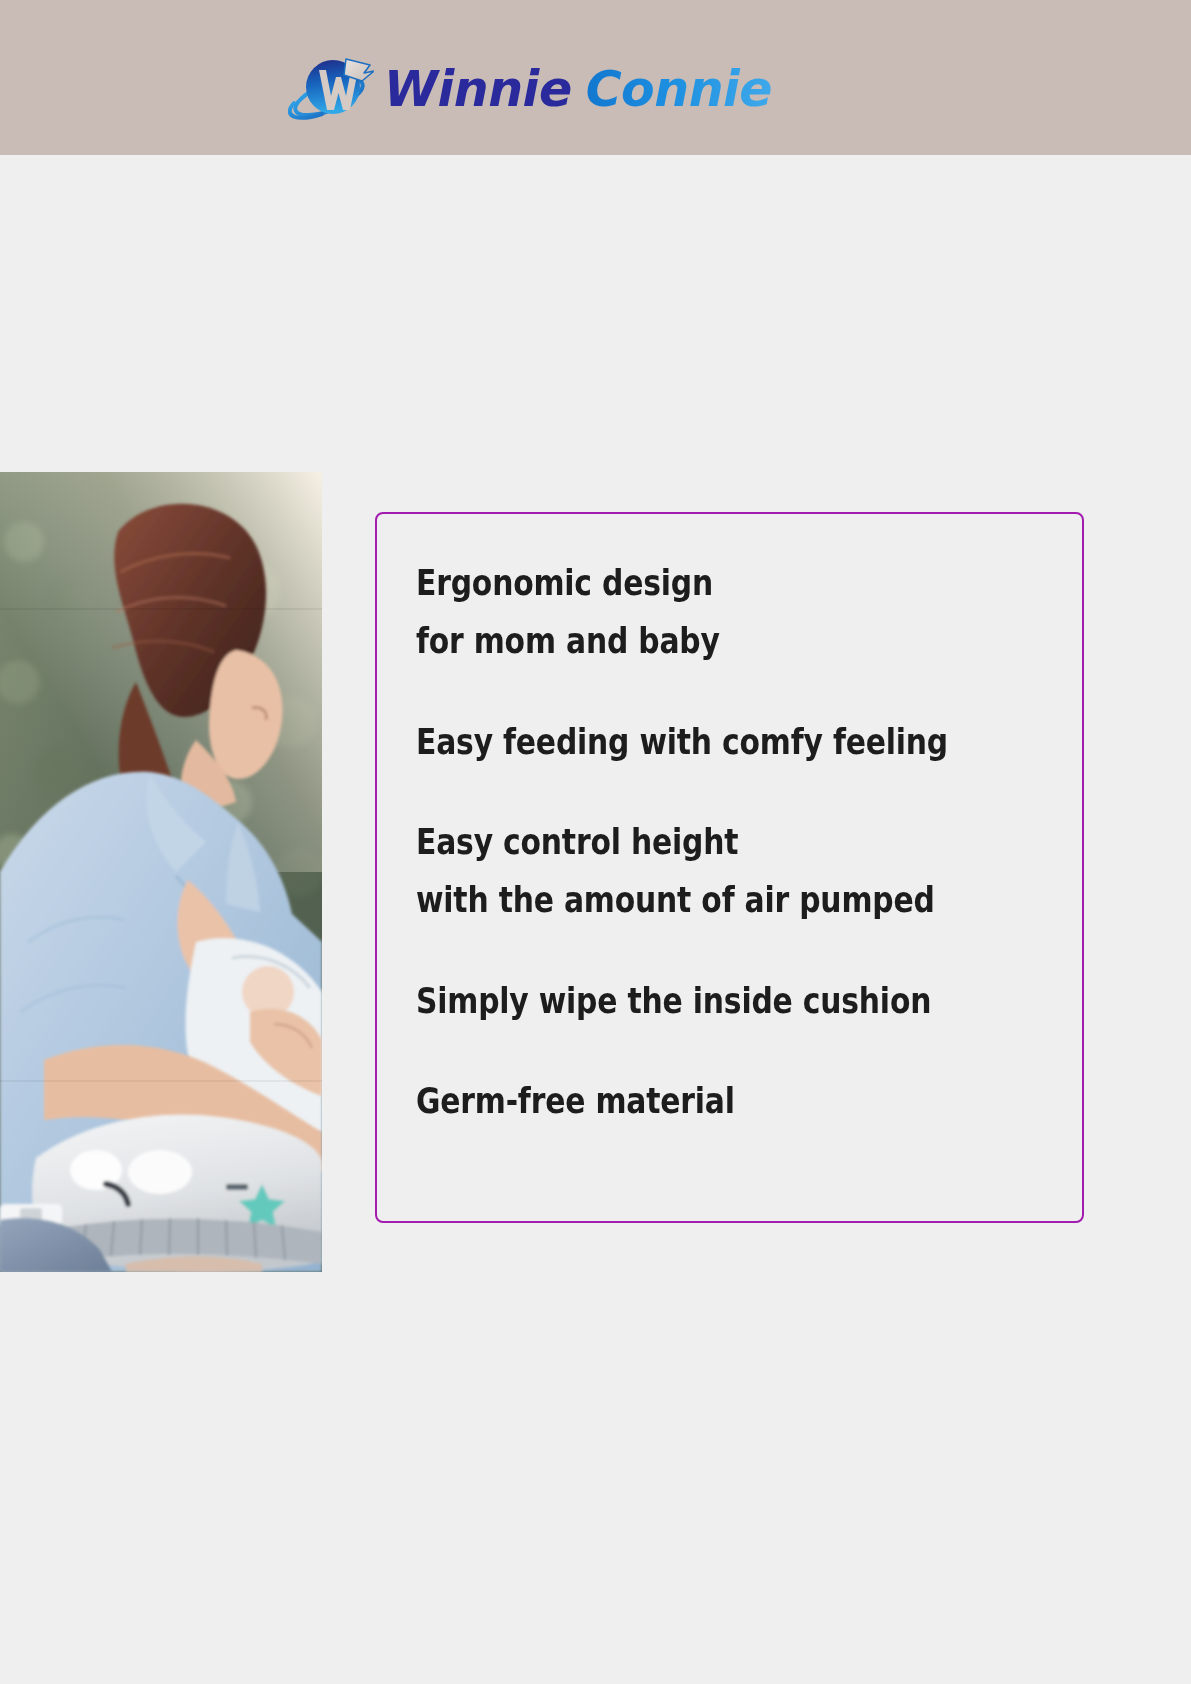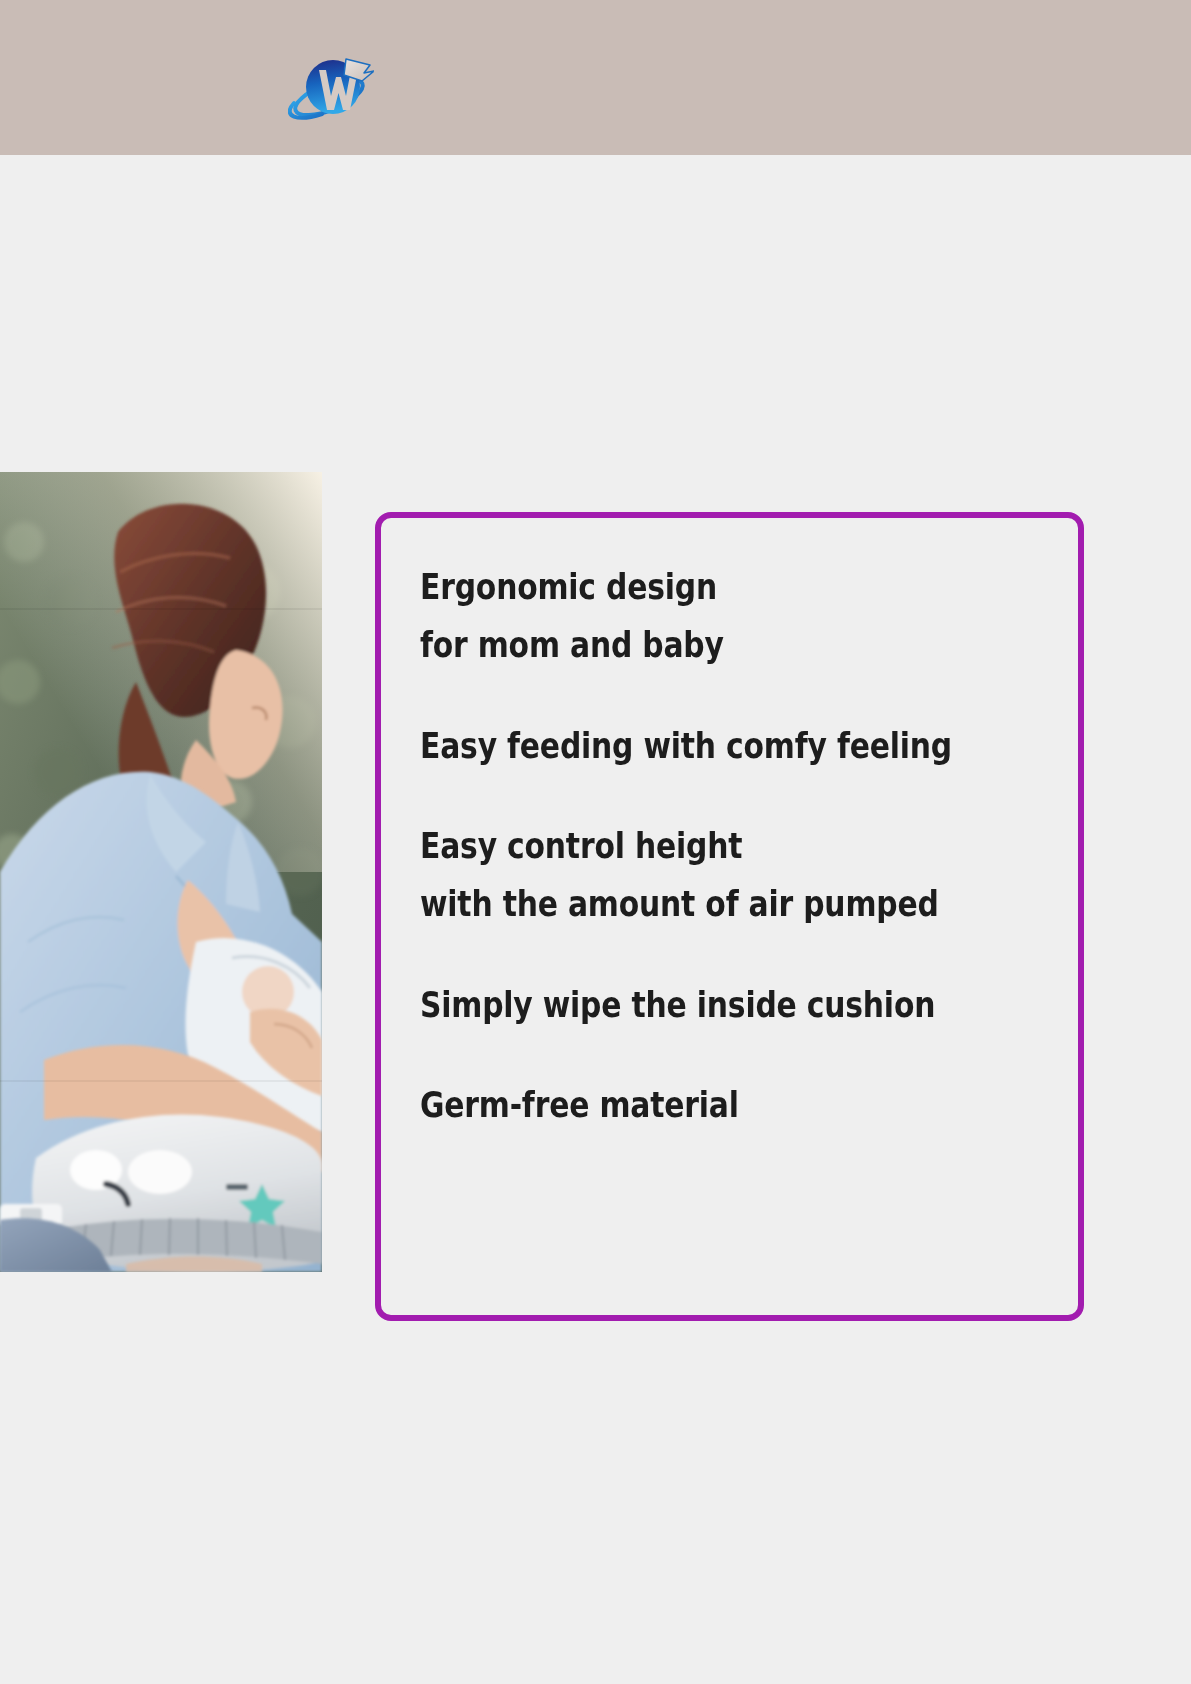--- a/index.html
+++ b/index.html
@@ -81,24 +81,24 @@
     width: 100%;
     height: 100%;
   }
 
   
   .feature-card {
     position: absolute;
     left: 375px;
     top: 512px;
     width: 709px;
-    height: 809px;
+    height: 711px;
     box-sizing: border-box;
-    border: 6px solid #a21caf;
-    border-radius: 16px;
+    border: 2px solid #a21caf;
+    border-radius: 8px;
     background: #efefef;
   }
   .feature-list {
     position: absolute;
     left: 39px;
     top: 40px;
     right: 20px;
   }
   .feature-item {
     color: #1d1d1d;
@@ -146,20 +146,24 @@
 
         <path d="M31 17 L38 17 L43 43 L48 24 L53 24 L58 43 L63 17 L70 17
                  L62 57 L55 57 L50.5 40 L46 57 L39 57 Z" fill="#d5cac4"></path>
 
         <path d="M58 6 L82 12 L76 20 L86 18 L74 28 L56 22 Z" fill="url(#swooshGrad)" stroke="#1d6fc0" stroke-width="1.5" stroke-linejoin="round"></path>
 
         <path d="M6 50 A36 13 -22 0 0 34 61" fill="none" stroke="url(#ringGrad)" stroke-width="4" stroke-linecap="round"></path>
       </svg>
     </span>
 
+    <span class="brand-wordmark">
+      <span class="brand-word-1">Winnie</span>
+      <span class="brand-word-2">Connie</span>
+    </span>
 
   </div>
 </div>
 
 <div class="hero-photo">
   <svg viewBox="0 0 322 800" preserveAspectRatio="xMidYMid slice" xmlns="http://www.w3.org/2000/svg">
     <defs>
       <linearGradient id="bgFoliage" x1="0" y1="0" x2="1" y2="1">
         <stop offset="0%" stop-color="#7e8a72"></stop>
         <stop offset="45%" stop-color="#5d6b58"></stop>

